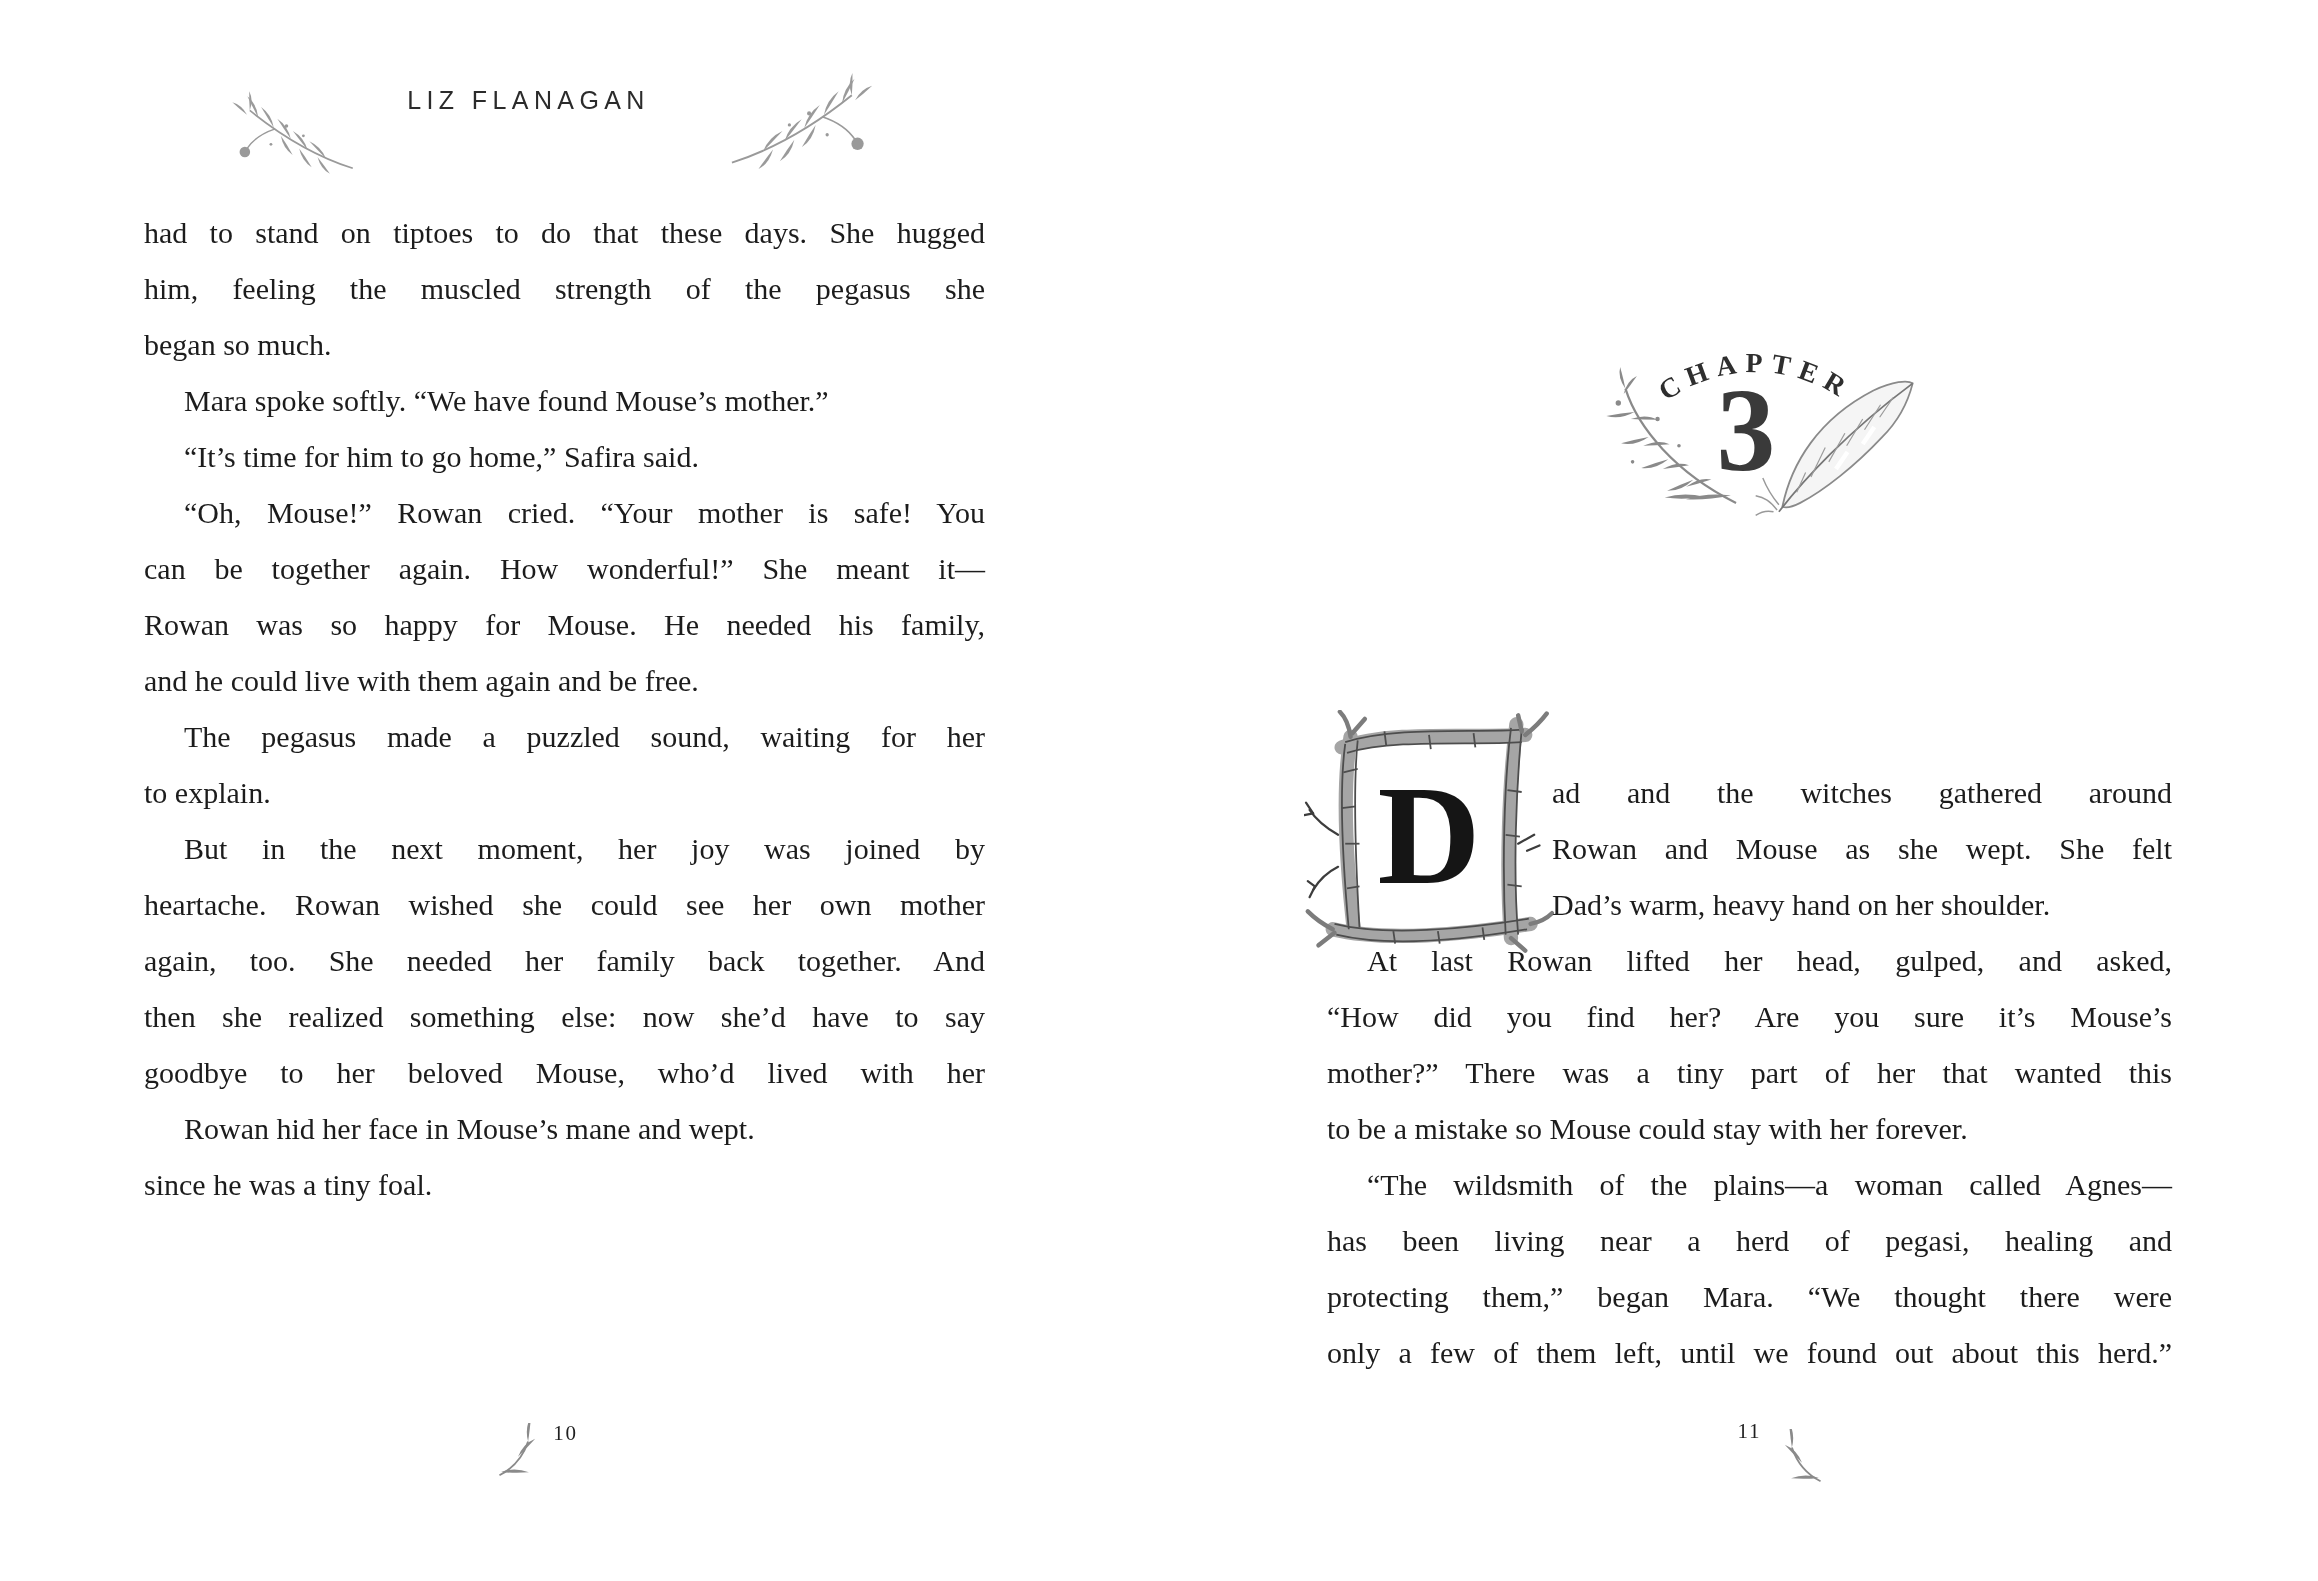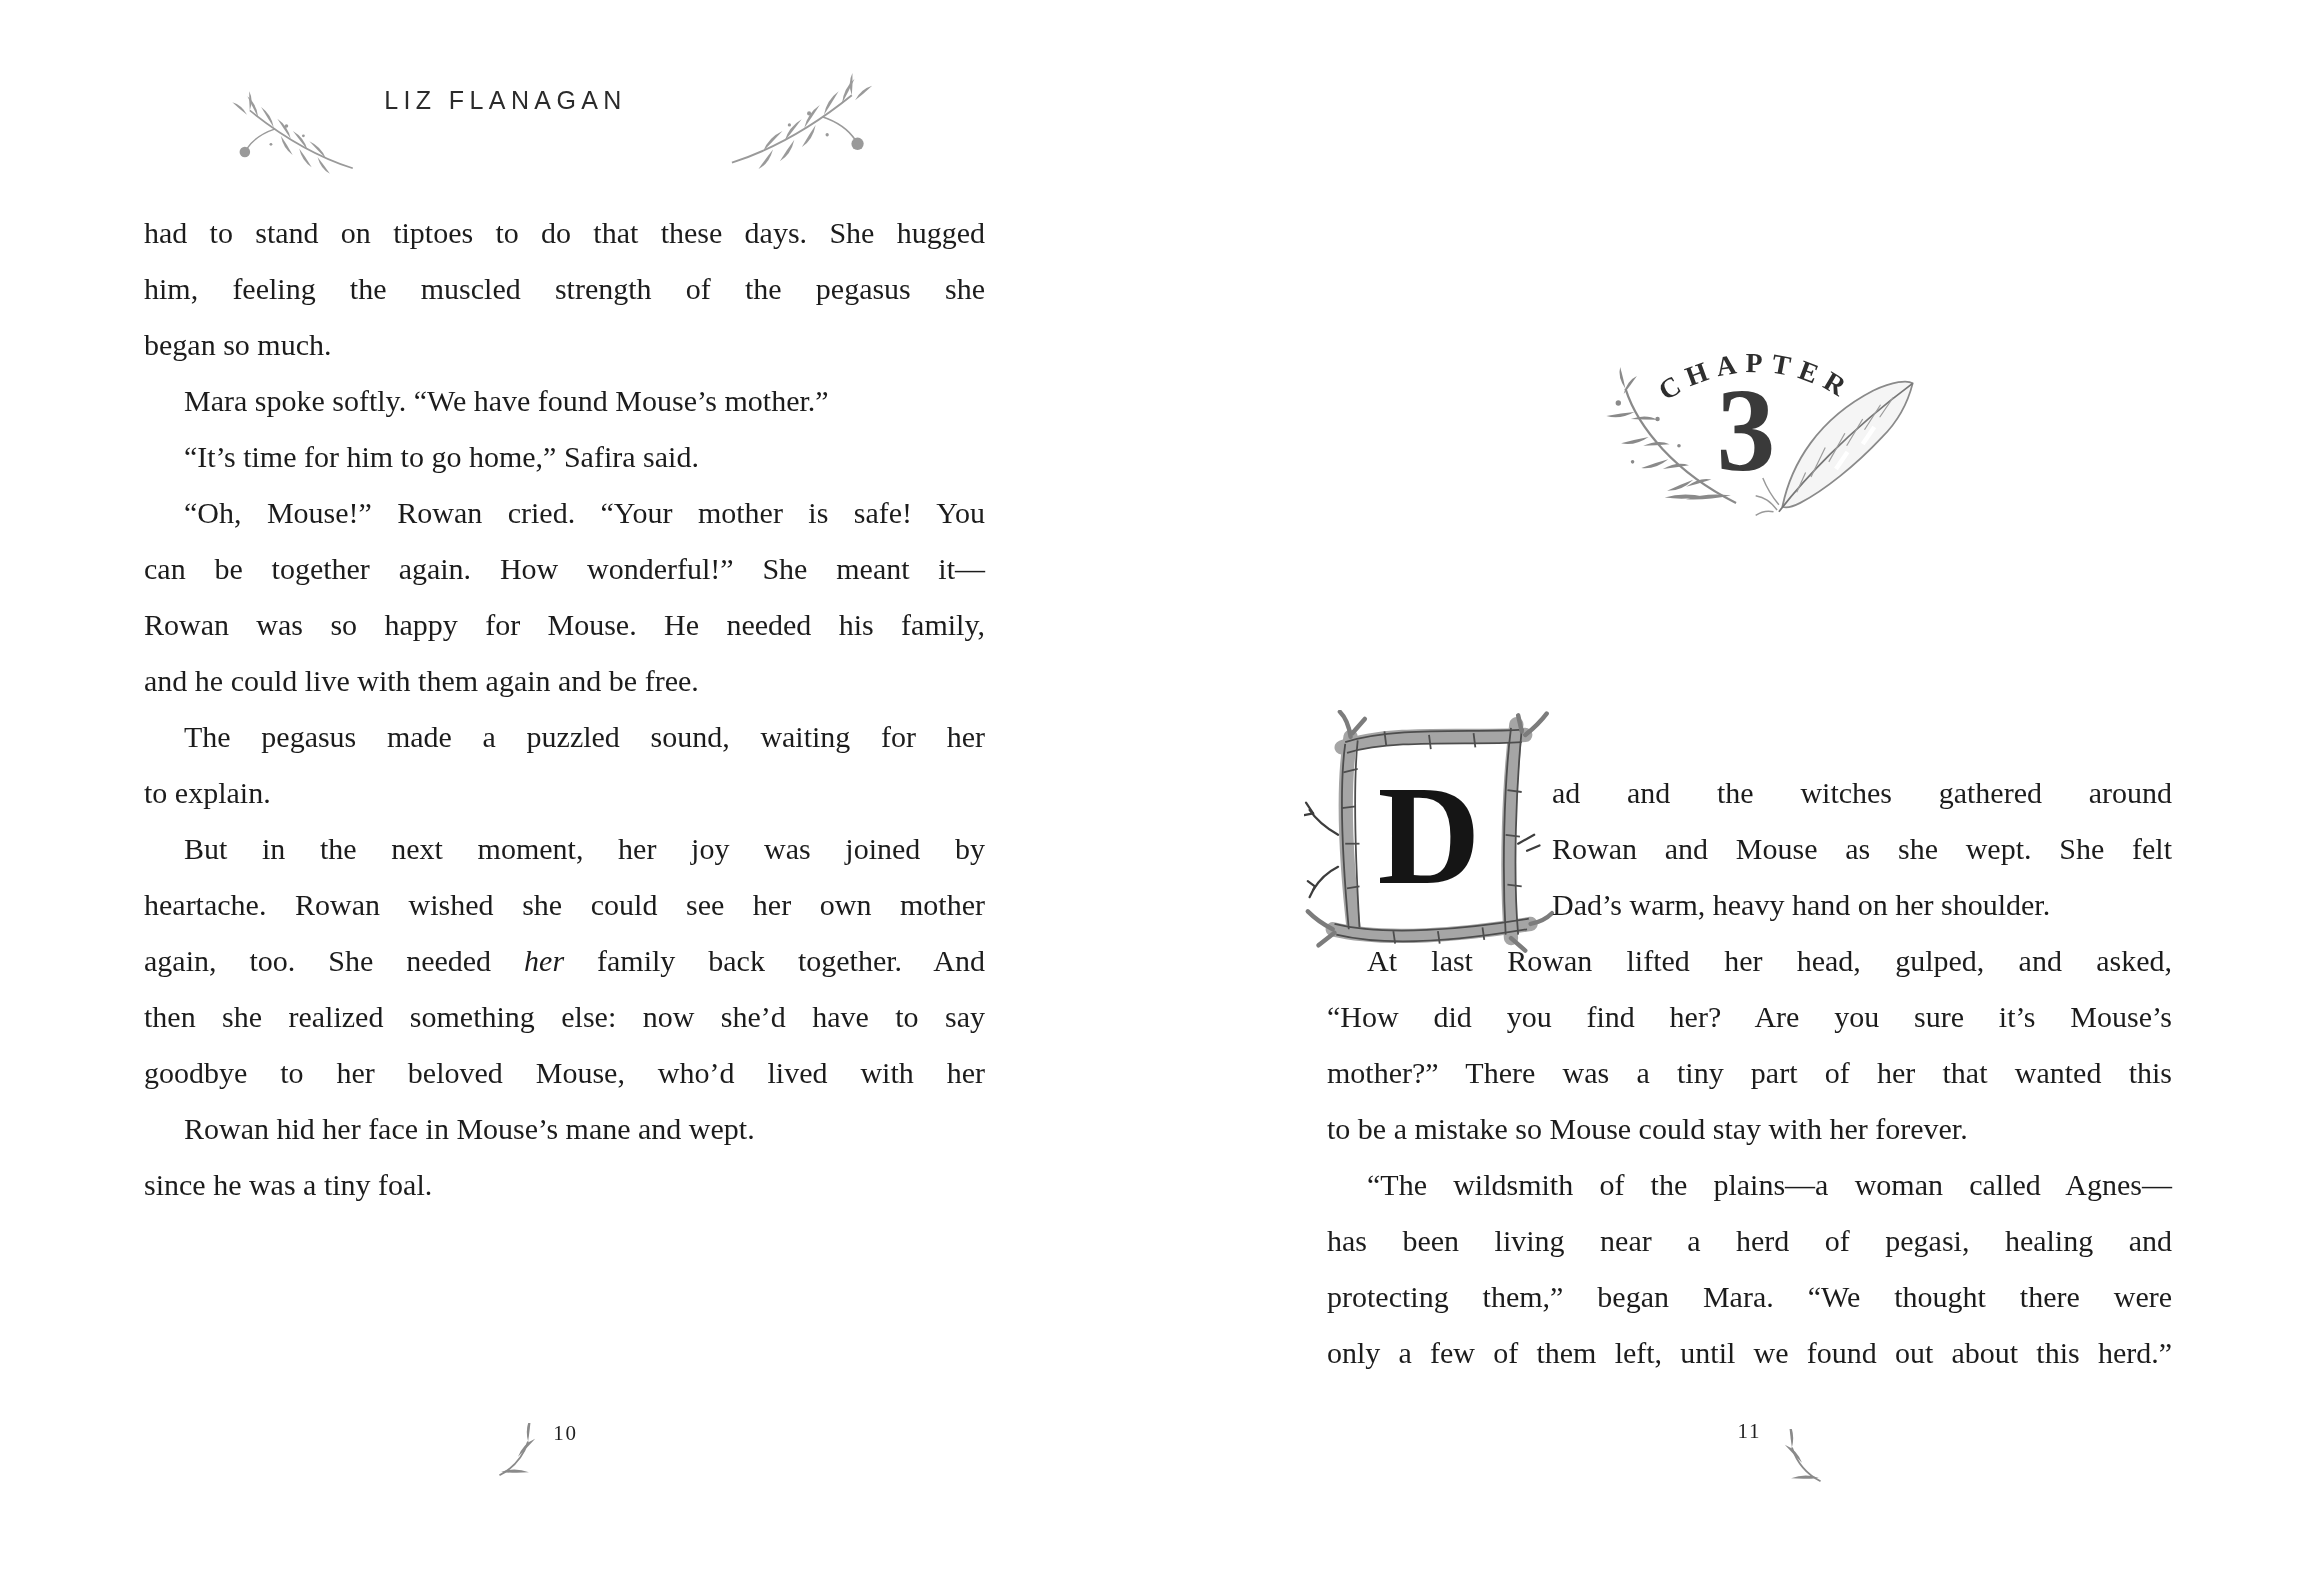--- a/index.html
+++ b/index.html
@@ -1,31 +1,31 @@
 <!DOCTYPE html>
 <html style="font-size:14.3px"><head>
 <meta charset="utf-8">
 <style>
   html,body{margin:0;padding:0;background:#ffffff;}
   .spread{position:relative;width:2319px;height:1581px;background:#ffffff;overflow:hidden;
           font-family:"Liberation Serif","DejaVu Serif",serif;color:#1c1c1c;}
   
-  .author-header{position:absolute;left:354px;top:86px;width:303px;text-align:center;
+  .author-header{position:absolute;left:377px;top:86px;width:303px;text-align:center;
                  font-family:"Liberation Sans","DejaVu Sans",sans-serif;
                  font-size:25px;letter-spacing:5.4px;color:#2b2b2b;}
   .orn{position:absolute;}
   
   .col{position:absolute;}
   .col-left{left:144px;top:205px;width:841px;}
   .col-right{left:1327px;top:765px;width:845px;}
   .tline{display:block;height:56px;line-height:56px;font-size:30px;text-align:left;color:#1c1c1c;}
   .tline.just{text-align:justify;text-align-last:justify;}
   .tline.ind{padding-left:40px;}
   .tline.drop{margin-left:225px;}
-  .it{font-style:italic;}
+  .it{}
   
   .pagenum{position:absolute;font-size:21px;letter-spacing:1.8px;color:#1f1f1f;width:107px;text-align:center;}
   .pagenum-left{left:512px;top:1421px;}
   .pagenum-right{left:1696px;top:1419px;}
   
   .chapter-art{position:absolute;left:1579px;top:312px;}
   .dropcap-art{position:absolute;left:1304px;top:710px;}
   svg{display:block;}
 </style>
 </head>

